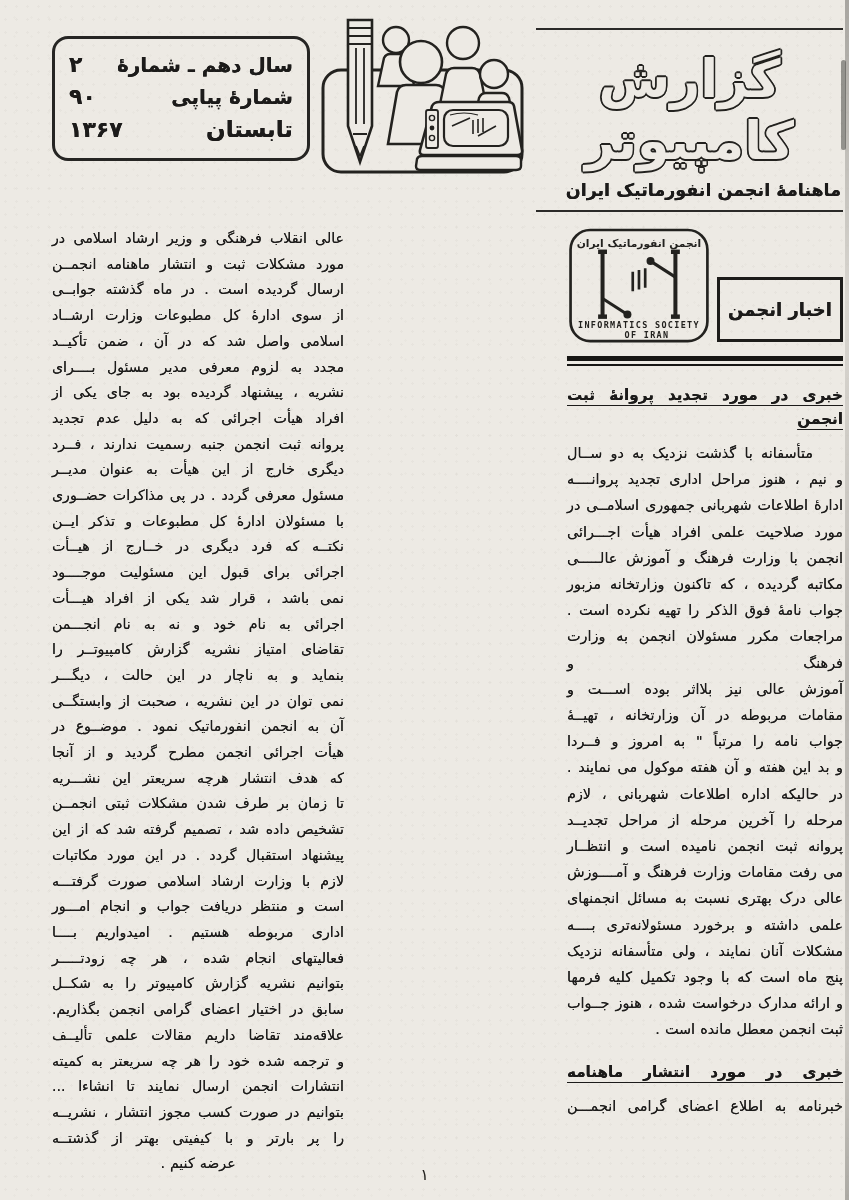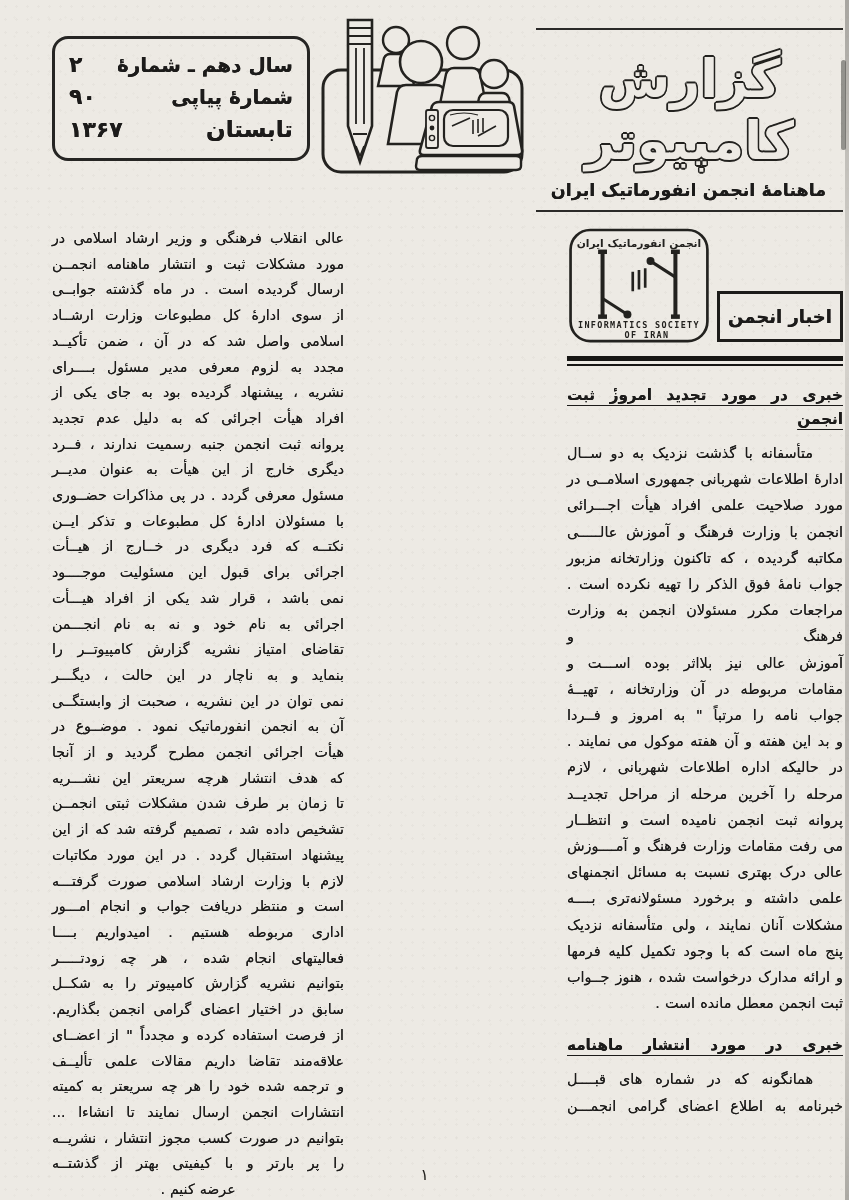--- a/index.html
+++ b/index.html
@@ -31,21 +31,21 @@
   .rule-h{border-top:2.5px solid #2b2a28;}
   .mag-title{
     margin-top:18px;
     font-size:52px;font-weight:bold;line-height:62px;text-align:center;
     letter-spacing:-2px;
     color:#edeae4;
     text-shadow:
       -1.6px 0 #23221f, 1.6px 0 #23221f, 0 -1.6px #23221f, 0 1.6px #23221f,
       -1.2px -1.2px #23221f, 1.2px 1.2px #23221f, -1.2px 1.2px #23221f, 1.2px -1.2px #23221f;
   }
-  .mag-subtitle{margin:8px 2px 10px 0;font-size:17.5px;font-weight:bold;text-align:center;
+  .mag-subtitle{margin:8px 2px 10px 0;font-size:17.5px;font-weight:bold;text-align:right;
     text-shadow:0 0 .5px #1c1b1a;}
   .illustration{width:206px;height:164px;flex:0 0 auto;}
   .issue-box{
     flex:0 0 auto;width:224px;margin-top:22px;
     border:3px solid #262523;border-radius:16px;
     padding:10px 14px 12px;
     font-weight:bold;
     text-shadow:0 0 .6px #1c1b1a;
   }
   .issue-row{display:flex;justify-content:space-between;align-items:baseline;
@@ -55,21 +55,21 @@
 
   
   .main{display:flex;justify-content:space-between;align-items:flex-start;margin-top:8px;}
   .col-first{width:276px;flex:0 0 auto;}   
   .col-second{width:292px;flex:0 0 auto;margin-top:6px;margin-right:0;} 
 
   .logo-row{display:flex;align-items:flex-end;gap:6px;justify-content:flex-start;}
   .news-badge{
     order:1;flex:0 0 auto;
     border:3.5px solid #1d1c1a;
-    padding:12px 8px;margin-bottom:10px;
+    padding:19px 8px;margin-bottom:10px;
     font-size:18px;font-weight:bold;white-space:nowrap;
     text-shadow:0 0 .6px #1c1b1a;
   }
   .society-logo{order:2;width:162px;height:132px;}
   .rules{margin-top:4px;}
   .rule-thick{height:5px;background:#171614;}
   .rule-thin{height:2px;background:#171614;margin-top:3px;}
 
   .section-heading{
     font-size:15.2px;font-weight:bold;line-height:24px;
@@ -183,23 +183,24 @@
           <text x="90" y="124" text-anchor="middle" font-size="9.5" font-weight="bold" letter-spacing="1.5" font-family="DejaVu Sans Mono, monospace" fill="#23221f">OF IRAN</text>
         </svg>
       </div>
 
       <div class="rules">
         <div class="rule-thick"></div>
         <div class="rule-thin"></div>
       </div>
 
       <div>
-        <div class="section-heading">خبری در مورد تجدید امروزٔ ثبت انجمن</div>
+        <div class="section-heading">خبری در مورد تجدید پروانهٔ ثبت انجمن</div>
         <div>
             <div class="tl ind">متأسفانه با گذشت نزدیک به دو ســال</div>
+            <div class="tl">و نیم ، هنوز مراحل اداری تجدید پروانــــه</div>
             <div class="tl">ادارهٔ اطلاعات شهربانی جمهوری اسلامــی در</div>
             <div class="tl">مورد صلاحیت علمی افراد هیأت اجـــرائی</div>
             <div class="tl">انجمن با وزارت فرهنگ و آموزش عالـــــی</div>
             <div class="tl">مکاتبه گردیده ، که تاکنون وزارتخانه مزبور</div>
             <div class="tl">جواب نامهٔ فوق الذکر را تهیه نکرده است .</div>
             <div class="tl">مراجعات مکرر مسئولان انجمن به وزارت فرهنگ و</div>
             <div class="tl">آموزش عالی نیز بلااثر بوده اســـت و</div>
             <div class="tl">مقامات مربوطه در آن وزارتخانه ، تهیــهٔ</div>
             <div class="tl">جواب نامه را مرتباً " به امروز و فــردا</div>
             <div class="tl">و بد این هفته و آن هفته موکول می نمایند .</div>
@@ -212,21 +213,20 @@
             <div class="tl">مشکلات آنان نمایند ، ولی متأسفانه نزدیک</div>
             <div class="tl">پنج ماه است که با وجود تکمیل کلیه فرمها</div>
             <div class="tl">و ارائه مدارک درخواست شده ، هنوز جــواب</div>
             <div class="tl end">ثبت انجمن معطل مانده است .</div>
           </div>
       </div>
 
       <div>
         <div class="section-heading">خبری در مورد انتشار ماهنامه</div>
         <div>
-            <div class="tl ind">همانگونه که در شماره های قبــــل</div>
             <div class="tl">خبرنامه به اطلاع اعضای گرامی انجمـــن</div>
           </div>
       </div>
     </div>
 
     <div class="col-second">
       <div>
           <div class="tl">عالی انقلاب فرهنگی و وزیر ارشاد اسلامی در</div>
           <div class="tl">مورد مشکلات ثبت و انتشار ماهنامه انجمــن</div>
           <div class="tl">ارسال گردیده است . در ماه گذشته جوابــی</div>
@@ -251,21 +251,20 @@
           <div class="tl">که هدف انتشار هرچه سریعتر این نشـــریه</div>
           <div class="tl">تا زمان بر طرف شدن مشکلات ثبتی انجمــن</div>
           <div class="tl">تشخیص داده شد ، تصمیم گرفته شد که از این</div>
           <div class="tl">پیشنهاد استقبال گردد . در این مورد مکاتبات</div>
           <div class="tl">لازم با وزارت ارشاد اسلامی صورت گرفتـــه</div>
           <div class="tl">است و منتظر دریافت جواب و انجام امـــور</div>
           <div class="tl">اداری مربوطه هستیم . امیدواریم بــــا</div>
           <div class="tl">فعالیتهای انجام شده ، هر چه زودتـــــر</div>
           <div class="tl">بتوانیم نشریه گزارش کامپیوتر را به شکــل</div>
           <div class="tl">سابق در اختیار اعضای گرامی انجمن بگذاریم.</div>
-          <div class="tl">از فرصت استفاده کرده و مجدداً " از اعضــای</div>
           <div class="tl">علاقه‌مند تقاضا داریم مقالات علمی تألیــف</div>
           <div class="tl">و ترجمه شده خود را هر چه سریعتر به کمیته</div>
           <div class="tl">انتشارات انجمن ارسال نمایند تا انشاءا ...</div>
           <div class="tl">بتوانیم در صورت کسب مجوز انتشار ، نشریــه</div>
           <div class="tl">را پر بارتر و با کیفیتی بهتر از گذشتــه</div>
           <div class="tl ctr">عرضه کنیم .</div>
         </div>
     </div>
   </div>
 

